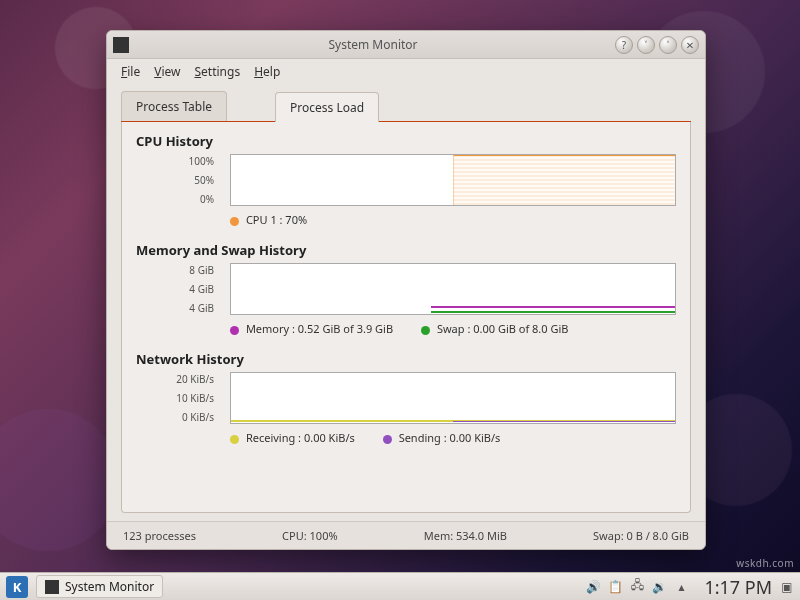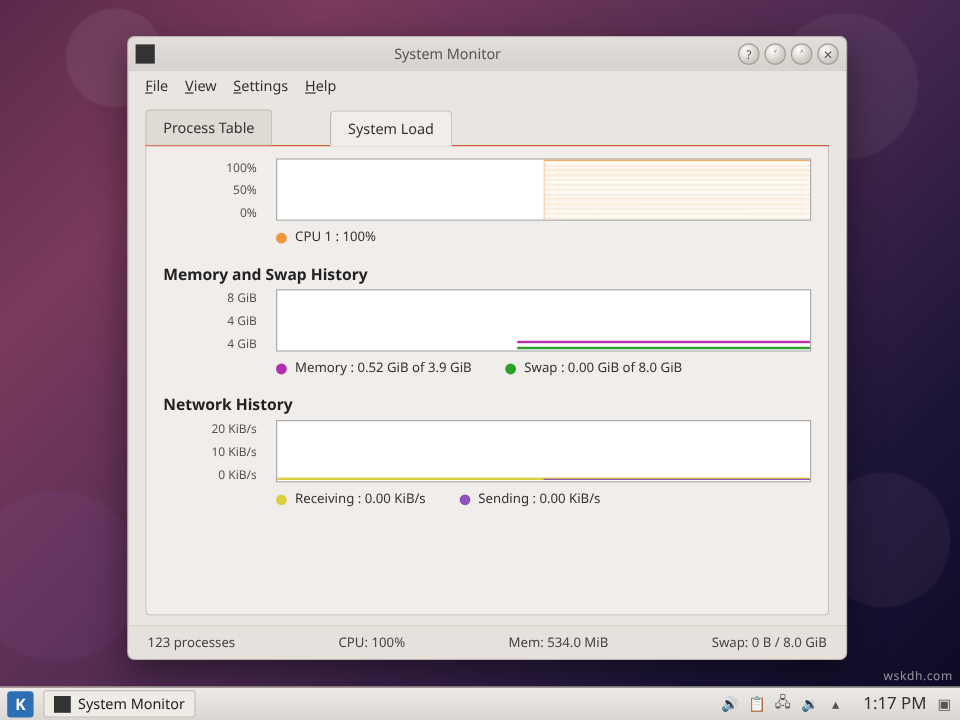--- a/index.html
+++ b/index.html
@@ -92,21 +92,21 @@
     background: linear-gradient(#eeeae7,#dbd6d1); border-top:1px solid #b9b2aa;
     display:flex; align-items:center; padding:0 6px; gap:8px;
   }
   .kicker { width:22px; height:22px; background:#2d6fb5; border-radius:3px; display:flex;
     align-items:center; justify-content:center; color:#fff; font-weight:bold; font-size:13px; }
   .task-entry { display:flex; align-items:center; gap:6px; padding:2px 8px;
     border:1px solid #c7c0b8; border-radius:3px; background:#efebe7; font-size:12px; cursor:pointer;}
   .spacer { flex:1; }
   .tray { display:flex; align-items:center; gap:8px; color:#555; font-size:12px; }
   .tray .ic { width:14px; text-align:center; cursor:pointer; }
-  .clock { font-size:14px; color:#333; margin-left:8px; }
+  .clock { font-size:18px; color:#333; margin-left:8px; }
   .watermark { position:absolute; right:6px; bottom:30px; font-size:10px; color:rgba(255,255,255,.55); letter-spacing:.5px; }
 </style>
 </head>
 <body class="bg-hex">
 
 <div class="window">
   <div class="titlebar">
     <div class="app-icon"></div>
     <div class="title">System Monitor</div>
     <div class="winbtn">?</div>
@@ -117,39 +117,40 @@
 
   <div class="menubar">
     <span><u>F</u>ile</span>
     <span><u>V</u>iew</span>
     <span><u>S</u>ettings</span>
     <span><u>H</u>elp</span>
   </div>
 
   <div class="tabs">
     <div class="tab">Process Table</div>
-    <div class="tab active">System Load</div>
+    <div class="tab active">Process Load</div>
   </div>
 
   <div class="panel">
 
     <div class="section">
+      <h3>CPU History</h3>
       <div class="chart">
         <div class="ylabs">
           <span>100%</span>
           <span>50%</span>
           <span>0%</span>
         </div>
         <div class="plot">
           <div class="cpu-fill"></div>
         </div>
         <div class="legend">
           <span>
             <span class="dot" style="background:#f0963c"></span>
-            <span>CPU 1 : 100%</span>
+            <span>CPU 1 : 70%</span>
           </span>
         </div>
       </div>
     </div>
 
     <div class="section">
       <h3>Memory and Swap History</h3>
       <div class="chart">
         <div class="ylabs">
           <span>8 GiB</span>

